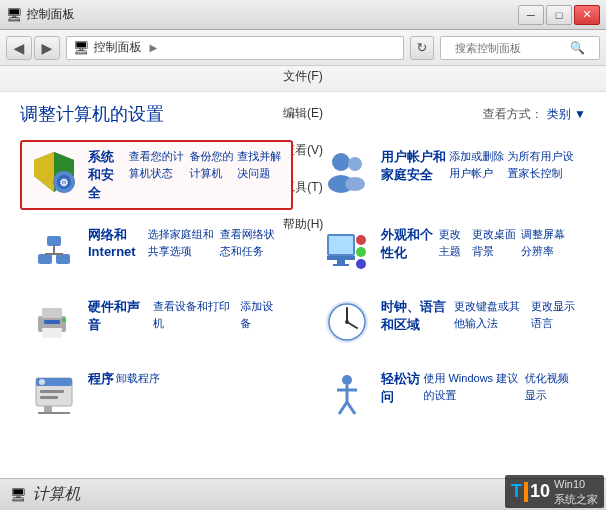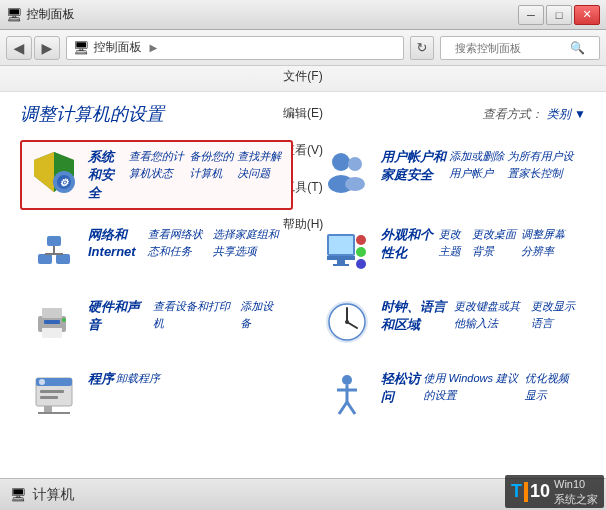--- a/index.html
+++ b/index.html
@@ -159,21 +159,20 @@
       cursor: pointer;
       padding: 2px 4px;
     }
 
     
     .main-content {
       background: #fff;
       height: calc(510px - 30px - 36px - 26px - 32px);
       padding: 10px 20px;
       overflow: hidden;
-      font-style: italic;
     }
 
     
     .page-header {
       display: flex;
       justify-content: space-between;
       align-items: center;
       margin-bottom: 14px;
     }
     .page-title {
@@ -244,22 +243,23 @@
       display: flex;
       align-items: center;
       padding: 0 10px;
       border-top: 1px solid #bbb;
       gap: 6px;
     }
     .status-icon {
       font-size: 13px;
     }
     .status-text {
-      font-size: 14px;
+      font-size: 16px;
       color: #333;
+      font-style: italic;
     }
 
     
     .watermark {
       position: fixed;
       bottom: 2px;
       right: 2px;
       background: rgba(20,20,20,0.75);
       color: #fff;
       display: flex;
@@ -394,22 +394,22 @@
           <rect x="8" y="28" width="14" height="10" rx="2" fill="#5588cc"></rect>
           <rect x="26" y="28" width="14" height="10" rx="2" fill="#5588cc"></rect>
           <rect x="17" y="10" width="14" height="10" rx="2" fill="#5588cc"></rect>
           <line x1="24" y1="20" x2="24" y2="28" stroke="#777" stroke-width="2"></line>
           <line x1="15" y1="28" x2="24" y2="28" stroke="#777" stroke-width="2"></line>
           <line x1="33" y1="28" x2="24" y2="28" stroke="#777" stroke-width="2"></line>
         </svg>
       </div>
       <div class="cp-text">
         <span class="cp-title">网络和 Internet</span>
+        <span class="cp-link">选择家庭组和共享选项</span>
         <span class="cp-link">查看网络状态和任务</span>
-        <span class="cp-link">选择家庭组和共享选项</span>
       </div>
     </div>
 
     <div class="cp-item">
       <div class="cp-icon">
         <svg width="48" height="48" viewBox="0 0 48 48">
           <rect x="4" y="8" width="28" height="22" rx="2" fill="#5588cc"></rect>
           <rect x="6" y="10" width="24" height="18" fill="#aaddff"></rect>
           <rect x="4" y="30" width="28" height="4" fill="#4477bb"></rect>
           <rect x="14" y="34" width="8" height="4" fill="#4477bb"></rect>

